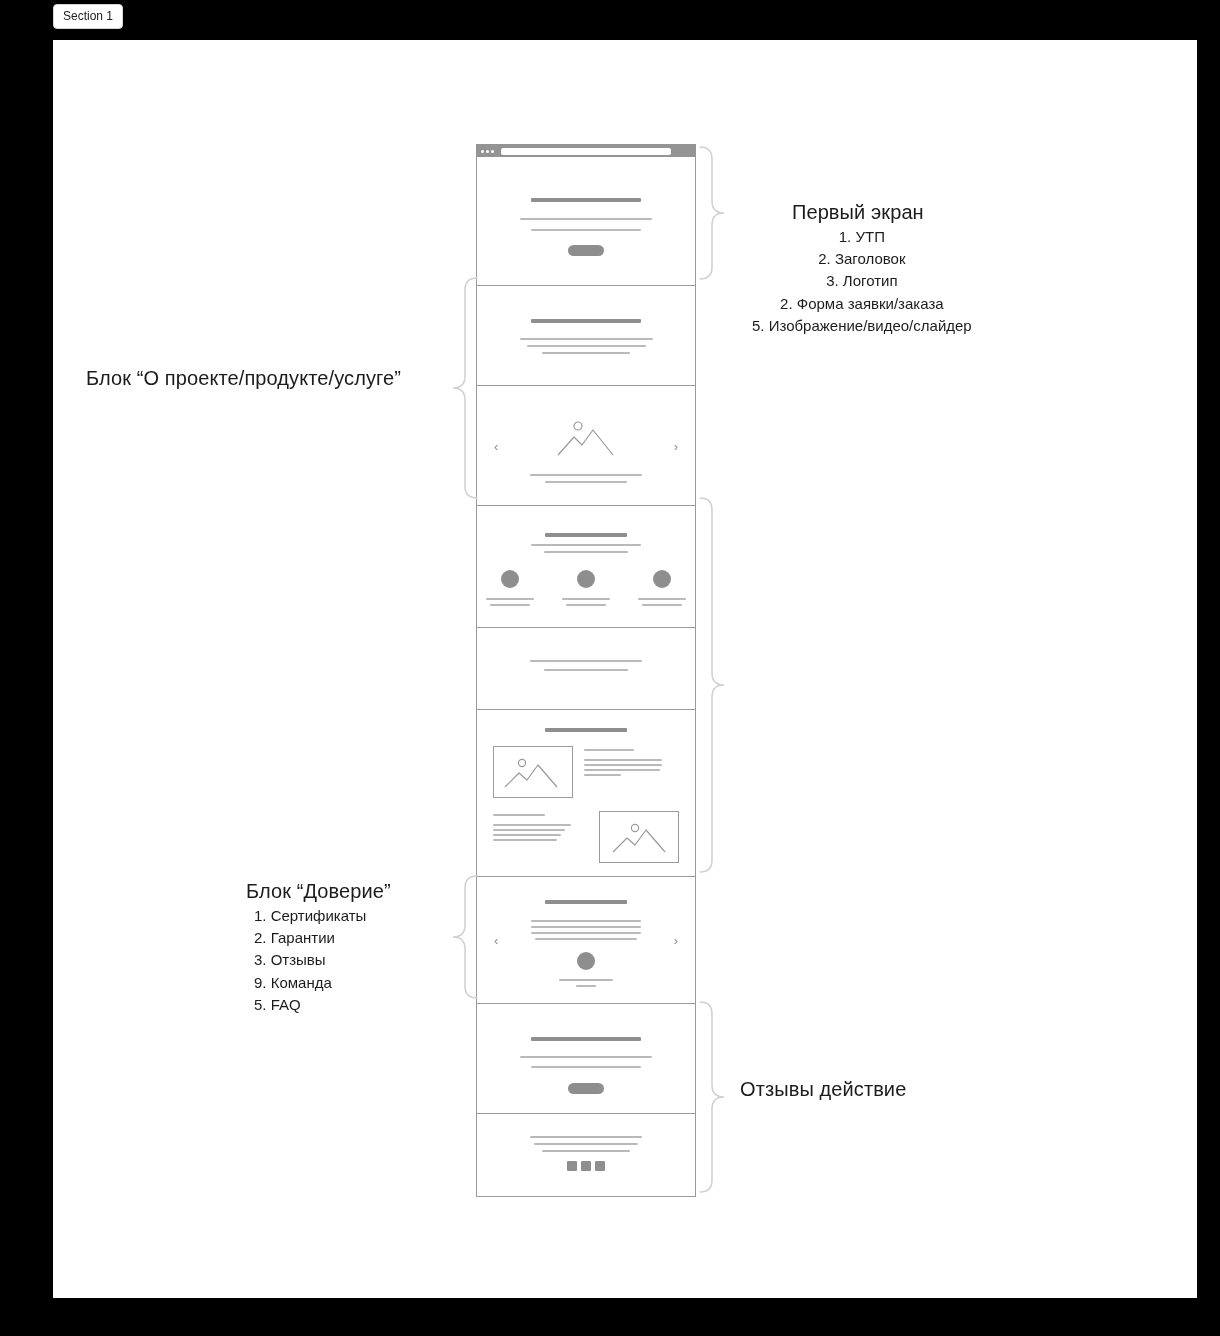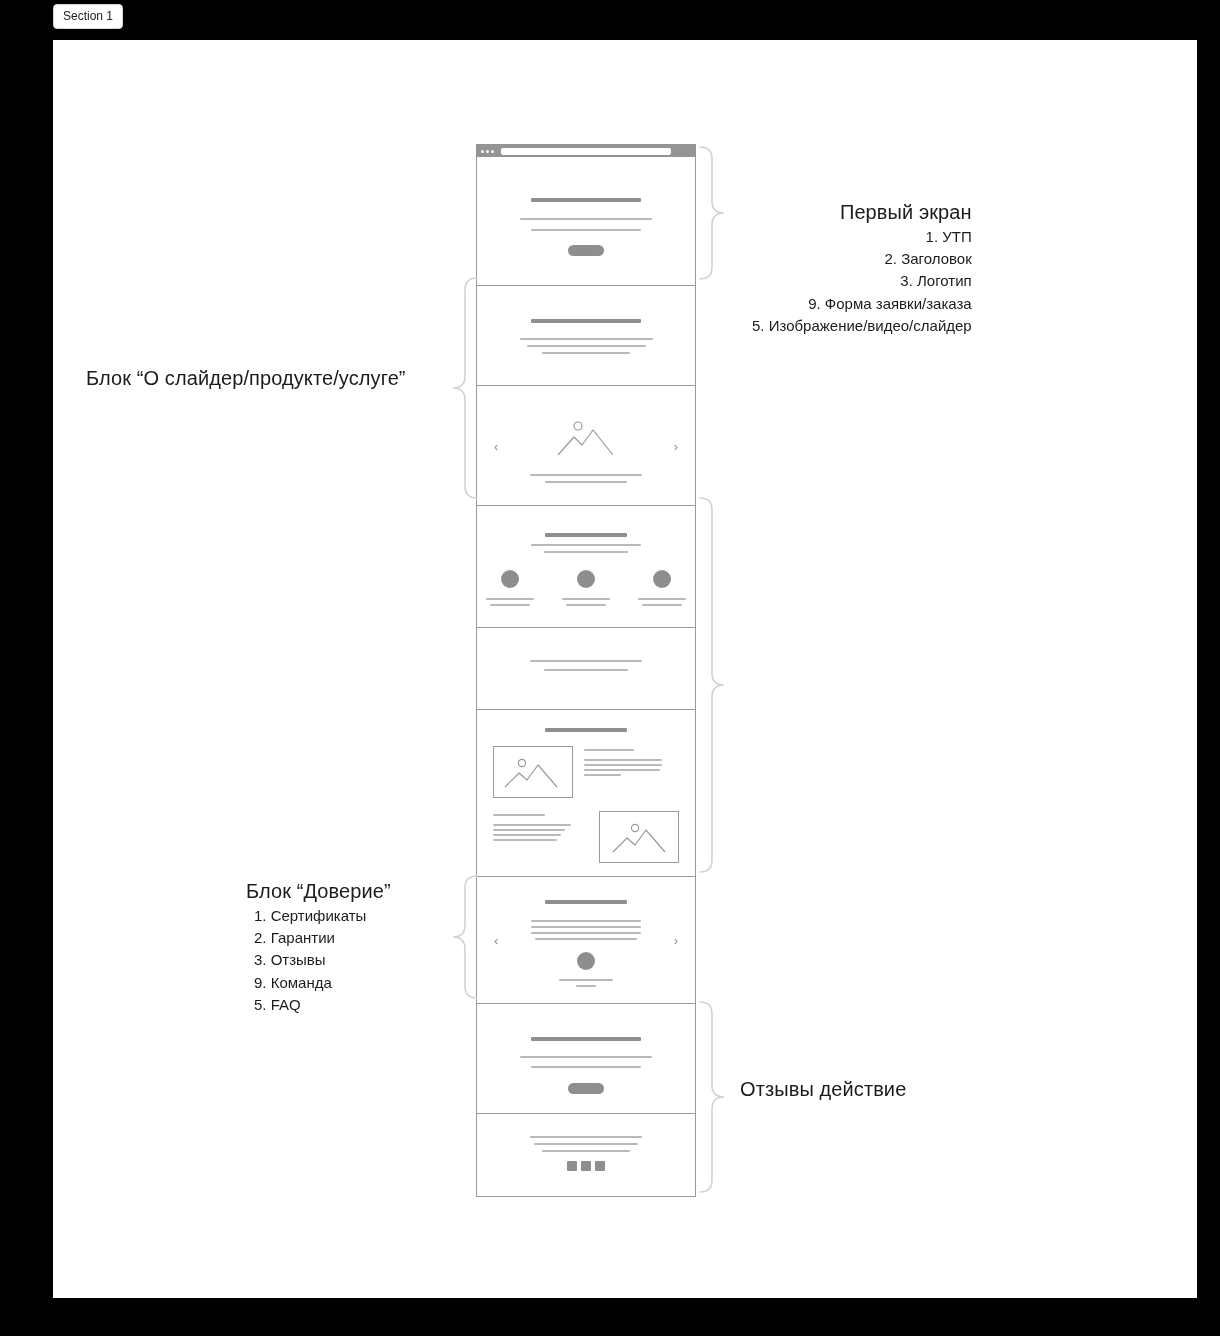--- a/index.html
+++ b/index.html
@@ -184,21 +184,21 @@
     white-space: nowrap;
   }
   .annot ol {
     list-style: none;
     font-size: 15px;
     color: #1c1c1c;
     line-height: 1.48;
     padding-left: 8px;
   }
   .annot ol li { white-space: nowrap; }
-  .annot.rightside { text-align: right; }
+  .annot.rightside { text-align: center; }
   .annot.leftside { text-align: left; }
 </style>
 </head>
 <body>
 
 <div id="root">
 
   <div class="section-chip">Section 1</div>
 
   <div class="artboard">
@@ -389,27 +389,27 @@
         <path d="M2 2 Q14 2 14 14 L14 85 Q14 97 26 97 Q14 97 14 109 L14 180 Q14 192 2 192" fill="none" stroke="#d2d2d2" stroke-width="1.6" stroke-linecap="round"></path>
       </svg>
     </div>
 
     <div class="annot rightside" style="left:691px;top:161px">
       <h2>Первый экран</h2>
       <ol>
         <li>1. УТП</li>
         <li>2. Заголовок</li>
         <li>3. Логотип</li>
-        <li>9. Форма заявки/заказа</li>
+        <li>2. Форма заявки/заказа</li>
         <li>5. Изображение/видео/слайдер</li>
       </ol>
     </div>
 
     <div class="annot leftside" style="left:33px;top:327px">
-      <h2>Блок “О слайдер/продукте/услуге”</h2>
+      <h2>Блок “О проекте/продукте/услуге”</h2>
     </div>
 
 
     <div class="annot leftside" style="left:193px;top:840px">
       <h2>Блок “Доверие”</h2>
       <ol>
         <li>1. Сертификаты</li>
         <li>2. Гарантии</li>
         <li>3. Отзывы</li>
         <li>9. Команда</li>

